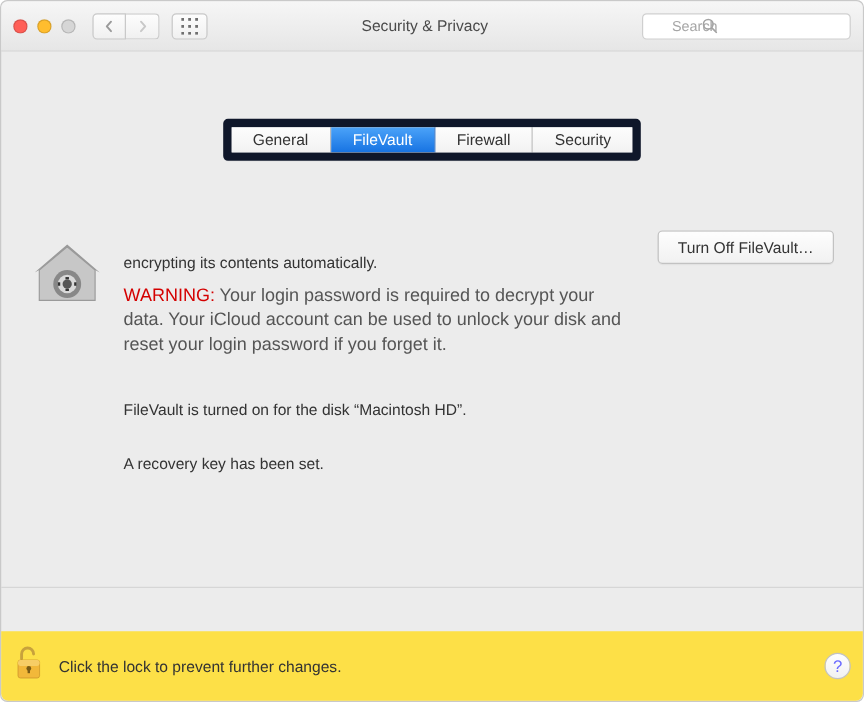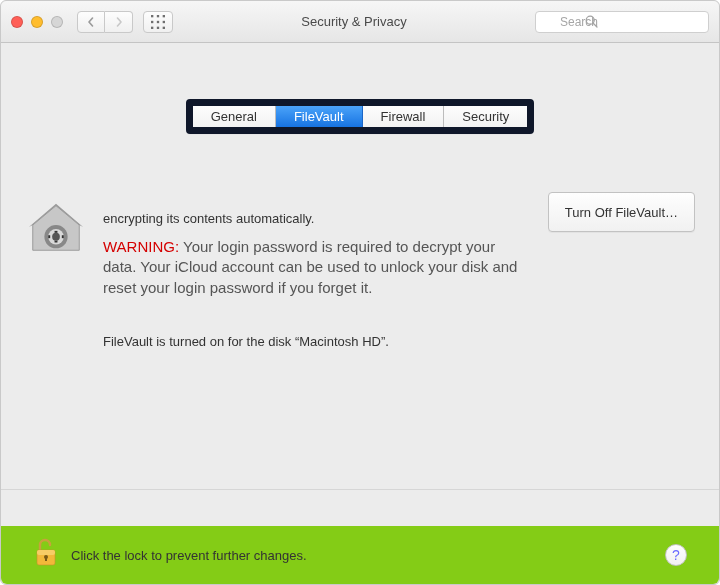--- a/index.html
+++ b/index.html
@@ -123,21 +123,21 @@
   .fv-text { flex: 1; font-size: 13px; color: #333; line-height: 1.35;}
   .fv-text .heading { margin-bottom: 10px; }
   .warning {
     font-size: 15px;
     color: #555;
     line-height: 1.35;
   }
   .warning .warn-label { color: #d40000; }
   .turn-off-btn {
     white-space: nowrap;
-    height: 40px;
+    height: 28px;
     padding: 0 16px;
     border: 1px solid #c2c2c2;
     border-radius: 4px;
     background: linear-gradient(#fefefe,#f1f1f1);
     font-size: 13px;
     color: #333;
     box-shadow: 0 1px 0 rgba(0,0,0,0.04);
   }
   .status-block {
     margin-left: 78px;
@@ -145,23 +145,23 @@
     font-size: 13px;
     color: #333;
   }
   .status-block p { margin-bottom: 30px; }
   
   .divider { height:1px; background:#d6d6d6; margin: 0;}
   .footer {
     height: 58px;
     display: flex;
     align-items: center;
-    padding: 0 32px;
+    padding: 0 10px;
     gap: 12px;
-    background: #84cc16;
+    background: #fde047;
     border-bottom-left-radius:6px;
     border-bottom-right-radius:6px;
   }
   .footer .lock-text { font-size: 13px; color: #333; flex:1;}
   .adv-btn {
     height: 22px;
     padding: 0 16px;
     border: 1px solid #c2c2c2;
     border-radius: 4px;
     background: linear-gradient(#fefefe,#f1f1f1);
@@ -257,20 +257,21 @@
         </div>
         <div class="warning">
           <span class="warn-label">WARNING:</span><span> Your login password is required to decrypt your data. Your iCloud account can be used to unlock your disk and reset your login password if you forget it.</span>
         </div>
       </div>
       <button class="turn-off-btn">Turn Off FileVault…</button>
     </div>
 
     <div class="status-block">
       <p>FileVault is turned on for the disk “Macintosh HD”.</p>
+      <p>A recovery key has been set.</p>
     </div>
   </div>
 
   <div class="divider"></div>
   <div class="footer">
     <div>
       <svg width="26" height="30" viewBox="0 0 26 30">
         <path d="M7 11 V7 a5 5 0 0 1 10 0" fill="none" stroke="#c8a23c" stroke-width="2.4" stroke-linecap="round"></path>
         <rect x="4" y="12" width="18" height="15" rx="2" fill="#f2b83a" stroke="#c8902a" stroke-width="0.6"></rect>
         <rect x="4" y="12" width="18" height="5" rx="2" fill="#f7cd66"></rect>

